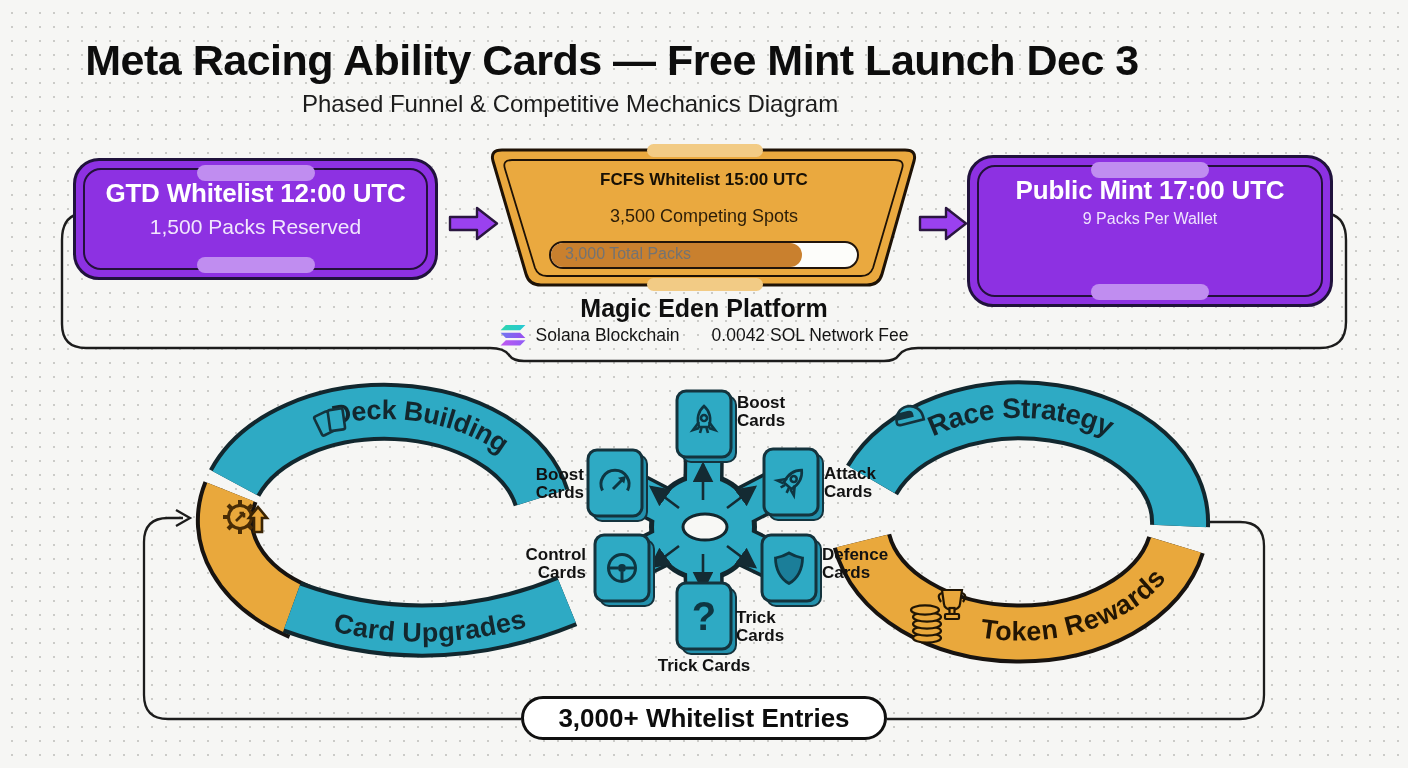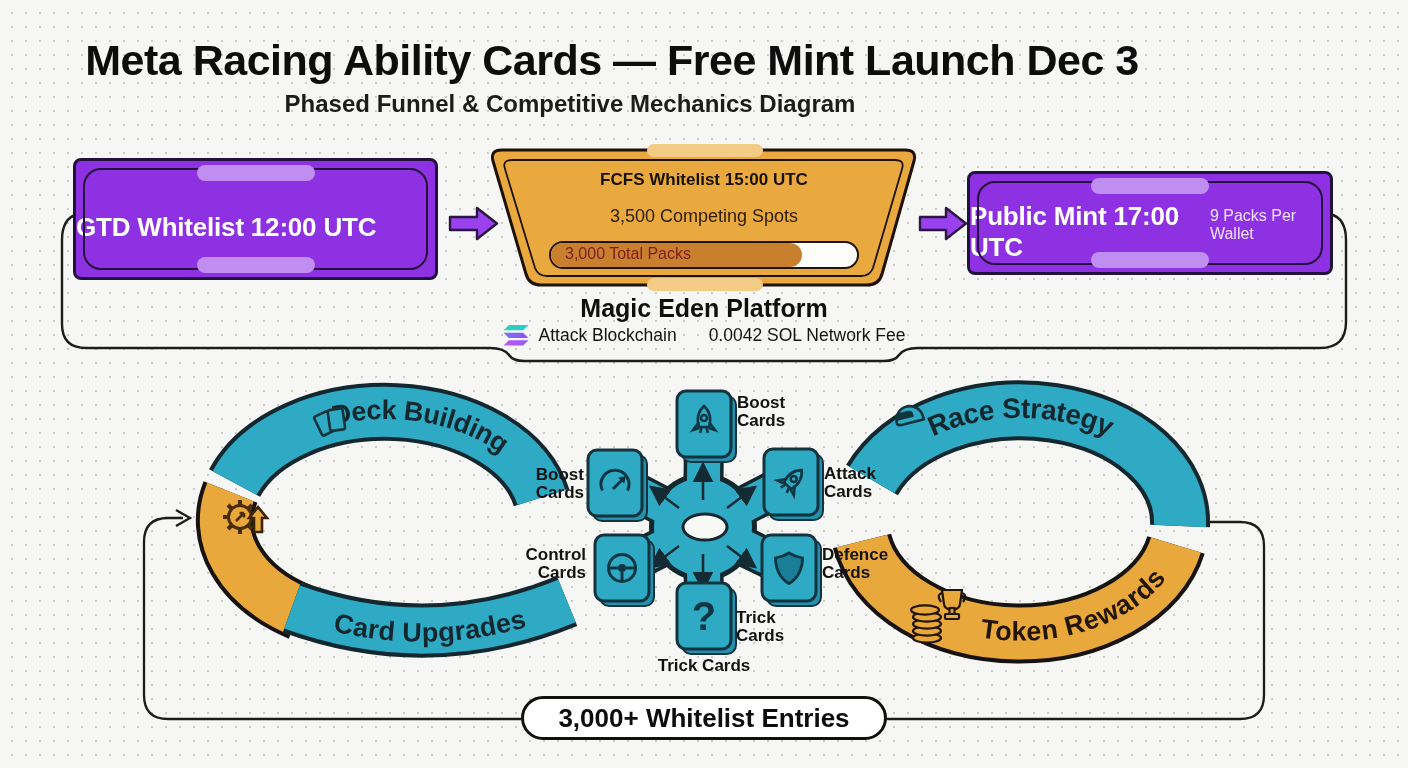--- a/index.html
+++ b/index.html
@@ -5,34 +5,34 @@
   html,body{margin:0;padding:0;}
   body{font-family:"Liberation Sans","DejaVu Sans",sans-serif;}
   #stage{
     position:relative;width:1408px;height:768px;overflow:hidden;
     background-color:#f6f6f4;
     background-image:radial-gradient(circle,#cbcbc8 1.15px,rgba(0,0,0,0) 1.35px);
     background-size:14px 14px;background-position:5px 6px;
   }
   .abs{position:absolute;}
   .title{left:0;top:36px;width:1224px;text-align:center;font-size:43px;font-weight:700;color:#0d0d0d;letter-spacing:-0.5px;}
-  .subtitle{left:0;top:90px;width:1140px;text-align:center;font-size:24px;font-weight:700;color:#1c1c1c;}
-  .phase{box-sizing:border-box;border:3px solid #20123c;border-radius:8px;background:#8d31e2;
-         display:flex;flex-direction:row;align-items:center;color:#fff;}
+  .subtitle{left:0;top:90px;width:1140px;text-align:center;font-size:24px;font-weight:400;color:#1c1c1c;}
+  .phase{box-sizing:border-box;border:3px solid #20123c;border-radius:26px;background:#8d31e2;
+         display:flex;flex-direction:column;align-items:center;color:#fff;}
   .phase .inner{position:absolute;left:7px;top:7px;right:7px;bottom:7px;border:2px solid #23113b;border-radius:18px;pointer-events:none;}
   .tab{position:absolute;width:118px;height:16px;background:#c08df0;border-radius:8px;left:50%;margin-left:-59px;}
   .tab.top{top:4px;} .tab.bottom{bottom:4px;}
   .ph-title{font-size:26px;font-weight:700;margin-top:17px;letter-spacing:-0.2px;}
   .ph-sub{font-size:21px;margin-top:6px;color:#f1e6fd;}
   .ph-note{font-size:16px;margin-top:6px;color:#efe3fd;}
   .b2-title{left:490px;top:170px;width:428px;text-align:center;font-size:17px;font-weight:700;color:#171005;}
   .b2-sub{left:490px;top:206px;width:428px;text-align:center;font-size:18px;color:#2b1d08;}
   .progress{left:549px;top:241px;width:310px;height:28px;background:#fdfdfa;border:2.5px solid #21140a;border-radius:15px;box-sizing:border-box;overflow:hidden;}
   .progress .fill{height:100%;background:#c9802e;border-radius:0 12px 12px 0;}
-  .progress .plabel{position:absolute;left:14px;top:2px;font-size:16px;color:#7f1d1d;}
+  .progress .plabel{position:absolute;left:14px;top:2px;font-size:16px;color:#737373;}
   .me-title{left:0;top:294px;width:1408px;text-align:center;font-size:25px;font-weight:700;color:#0f0f0f;}
   .sol-row{left:0;top:325px;width:1408px;display:flex;justify-content:center;align-items:center;gap:10px;font-size:17.5px;color:#141414;}
   .sol-fee{margin-left:22px;}
   .cardlabel{font-size:17px;font-weight:700;color:#121212;line-height:1.08;}
   .pill{left:521px;top:696px;width:366px;height:44px;background:#fff;border:3px solid #101010;border-radius:24px;
         box-sizing:border-box;display:flex;align-items:center;justify-content:center;font-size:26px;font-weight:700;color:#0d0d0d;}
   svg text{font-family:"Liberation Sans","DejaVu Sans",sans-serif;}
 </style>
 </head>
 <body>
@@ -232,45 +232,46 @@
   </svg>
 
   <div class="abs title">Meta Racing Ability Cards — Free Mint Launch Dec 3</div>
   <div class="abs subtitle">Phased Funnel &amp; Competitive Mechanics Diagram</div>
 
   <div class="abs phase" style="left:73px;top:158px;width:365px;height:122px;">
     <div class="inner"></div>
     <div class="tab top"></div>
     <div class="tab bottom"></div>
     <div class="ph-title">GTD Whitelist 12:00 UTC</div>
+    <div class="ph-sub">1,500 Packs Reserved</div>
   </div>
 
   <div class="abs b2-title">FCFS Whitelist 15:00 UTC</div>
   <div class="abs b2-sub">3,500 Competing Spots</div>
   <div class="abs progress">
     <div class="fill" style="width: 82%;"></div>
     <div class="plabel">3,000 Total Packs</div>
   </div>
 
-  <div class="abs phase" style="left:967px;top:171px;width:366px;height:104px;justify-content:center;">
+  <div class="abs phase" style="left:967px;top:155px;width:366px;height:152px;">
     <div class="inner"></div>
     <div class="tab top"></div>
     <div class="tab bottom"></div>
     <div class="ph-title">Public Mint 17:00 UTC</div>
     <div class="ph-note" style="margin-top:4px;">9 Packs Per Wallet</div>
   </div>
 
   <div class="abs me-title">Magic Eden Platform</div>
   <div class="abs sol-row">
     <svg width="26" height="21" viewBox="0 0 26 22">
       <path d="M5.5,0 L26,0 L20.5,5.5 L0,5.5 Z" fill="url(#solA)"></path>
       <path d="M0,8 L20.5,8 L26,13.5 L5.5,13.5 Z" fill="url(#solB)"></path>
       <path d="M5.5,16 L26,16 L20.5,21.5 L0,21.5 Z" fill="url(#solC)"></path>
     </svg>
-    <span>Attack Blockchain</span>
+    <span>Solana Blockchain</span>
     <span class="sol-fee">0.0042 SOL Network Fee</span>
   </div>
 
   <div class="abs cardlabel" style="left:737px;top:394px;width:70px;">Boost Cards</div>
   <div class="abs cardlabel" style="left:518px;top:466px;width:66px;text-align:right;">Boost Cards</div>
   <div class="abs cardlabel" style="left:824px;top:465px;width:70px;">Attack Cards</div>
   <div class="abs cardlabel" style="left:512px;top:546px;width:74px;text-align:right;">Control Cards</div>
   <div class="abs cardlabel" style="left:822px;top:546px;width:84px;">Defence Cards</div>
   <div class="abs cardlabel" style="left:736px;top:609px;width:60px;">Trick Cards</div>
   <div class="abs cardlabel" style="left:648px;top:657px;width:112px;text-align:center;white-space:nowrap;">Trick Cards</div>

